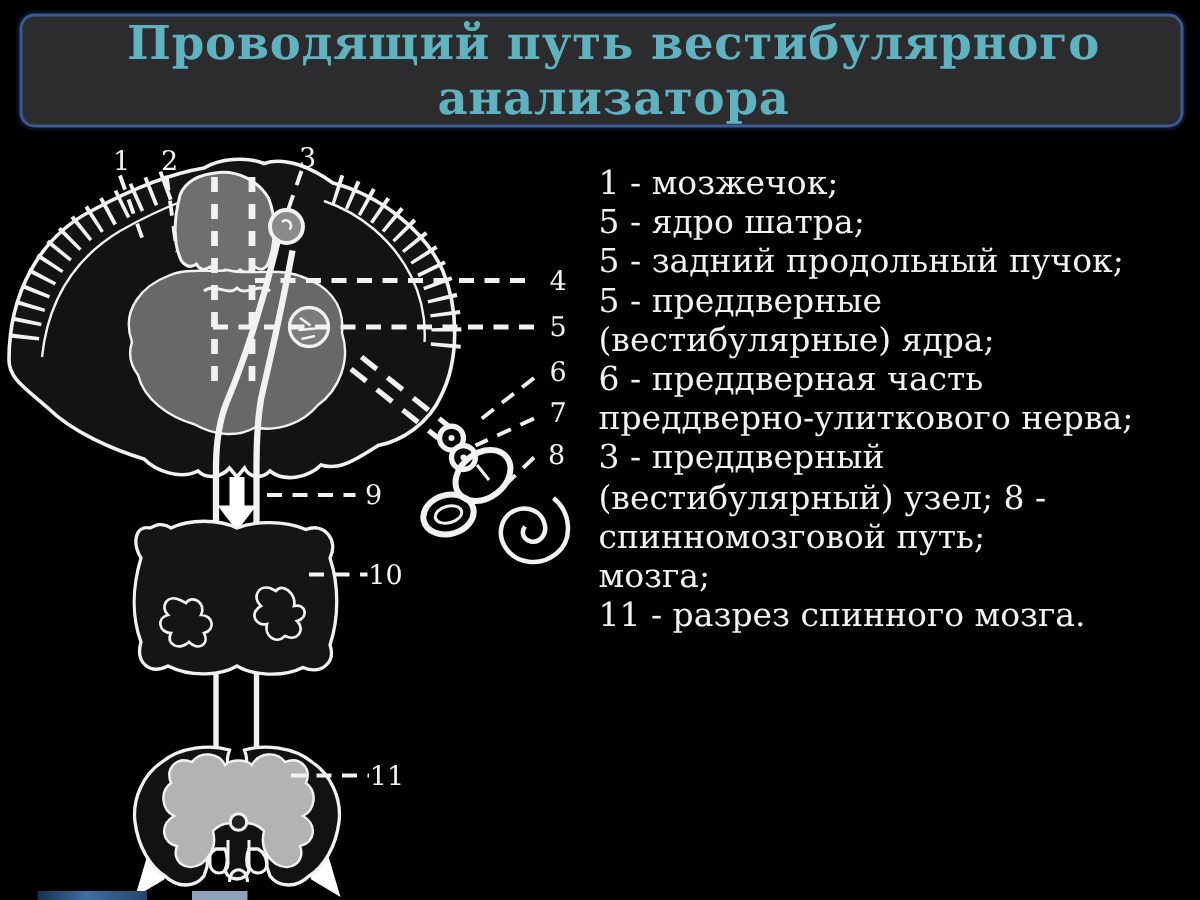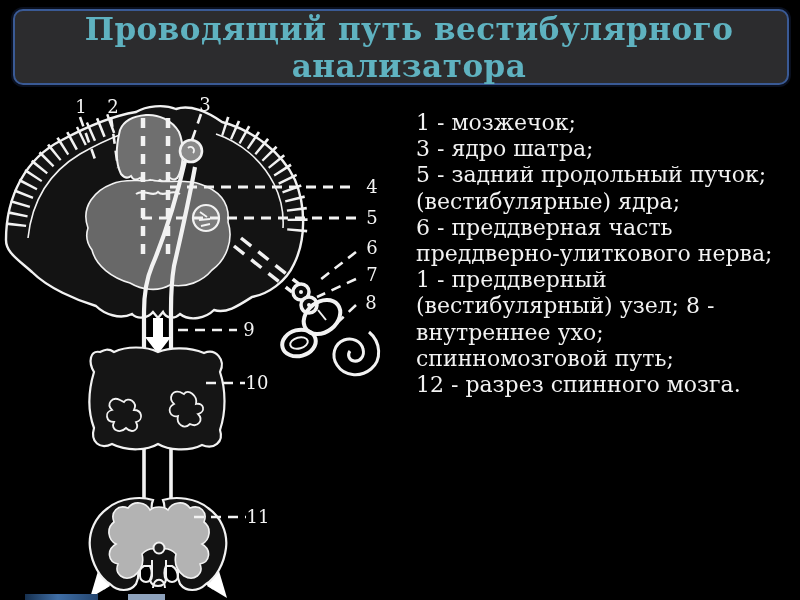--- a/index.html
+++ b/index.html
@@ -4,49 +4,50 @@
 <style>
   html,body{margin:0;padding:0;background:#000;}
   .slide{position:relative;width:800px;height:600px;background:#000;overflow:hidden;
          font-family:"DejaVu Serif",serif;}
   .title-box{position:absolute;left:13px;top:9px;width:756px;height:72px;
              background:#2c2c2e;border:2px solid #3a5a95;border-radius:10px;
              box-shadow:0 0 0 2px #0a101f;display:flex;align-items:flex-start;justify-content:center;padding-left:16px;}
   .title-text{color:#5fb2c0;font-size:31px;font-weight:bold;text-align:center;
               line-height:37px;width:690px;letter-spacing:.5px;}
   .legend{position:absolute;left:399px;top:110px;color:#f2f2f2;font-size:22px;line-height:26.2px;}
-  .legend-line{white-space:nowrap;margin-left:17px;}
+  .legend-line{white-space:nowrap;}
   svg.diagram{position:absolute;left:0;top:0;}
   .strip{position:absolute;height:6px;top:594px;}
   .strip-a{left:25px;width:73px;background:linear-gradient(90deg,#16304f,#3f6ea6 45%,#24456e);}
   .strip-b{left:128px;width:37px;background:#8ea2bc;}
   .diag-label{font-family:"DejaVu Serif",serif;font-size:18px;fill:#f4f4f4;}
 </style>
 </head>
 <body>
 
 <div class="slide">
 
   <div class="title-box">
     <div class="title-text">Проводящий путь вестибулярного анализатора</div>
   </div>
 
   <div class="legend">
 
   <div class="legend-line">1 - мозжечок;</div>
-      <div class="legend-line">3 - ядро шатра;</div>
+      <div class="legend-line">5 - ядро шатра;</div>
       <div class="legend-line">5 - задний продольный пучок;</div>
+      <div class="legend-line">5 - преддверные</div>
       <div class="legend-line">(вестибулярные) ядра;</div>
       <div class="legend-line">6 - преддверная часть</div>
       <div class="legend-line">преддверно-улиткового нерва;</div>
-      <div class="legend-line">1 - преддверный</div>
+      <div class="legend-line">3 - преддверный</div>
       <div class="legend-line">(вестибулярный) узел; 8 -</div>
-      <div class="legend-line">внутреннее ухо;</div>
       <div class="legend-line">спинномозговой путь;</div>
-      <div class="legend-line">12 - разрез спинного мозга.</div>
+      <div class="legend-line">мозга;</div>
+      <div class="legend-line">11 - разрез спинного мозга.</div>
     </div>
 
   <svg class="diagram" width="800" height="600" viewBox="0 0 800 600" fill="none" stroke="#f2f2f2" stroke-width="2">
 
     <g>
       <path fill="#131313" stroke-width="2.4" d="M6,240 C6,196 26,158 62,140 C88,126 112,116 136,112 C146,106 164,104 176,109
            C190,104 208,112 222,122 C252,130 282,152 295,180 C306,206 306,240 294,264
            C286,282 268,294 252,297 C238,306 226,314 214,310 C206,318 190,322 180,314
            C174,320 166,318 163,312 L158,318 L153,312 C148,318 138,320 132,314
            C120,320 104,314 96,306 C76,300 48,288 32,272 C16,258 6,252 6,240 Z"></path>

